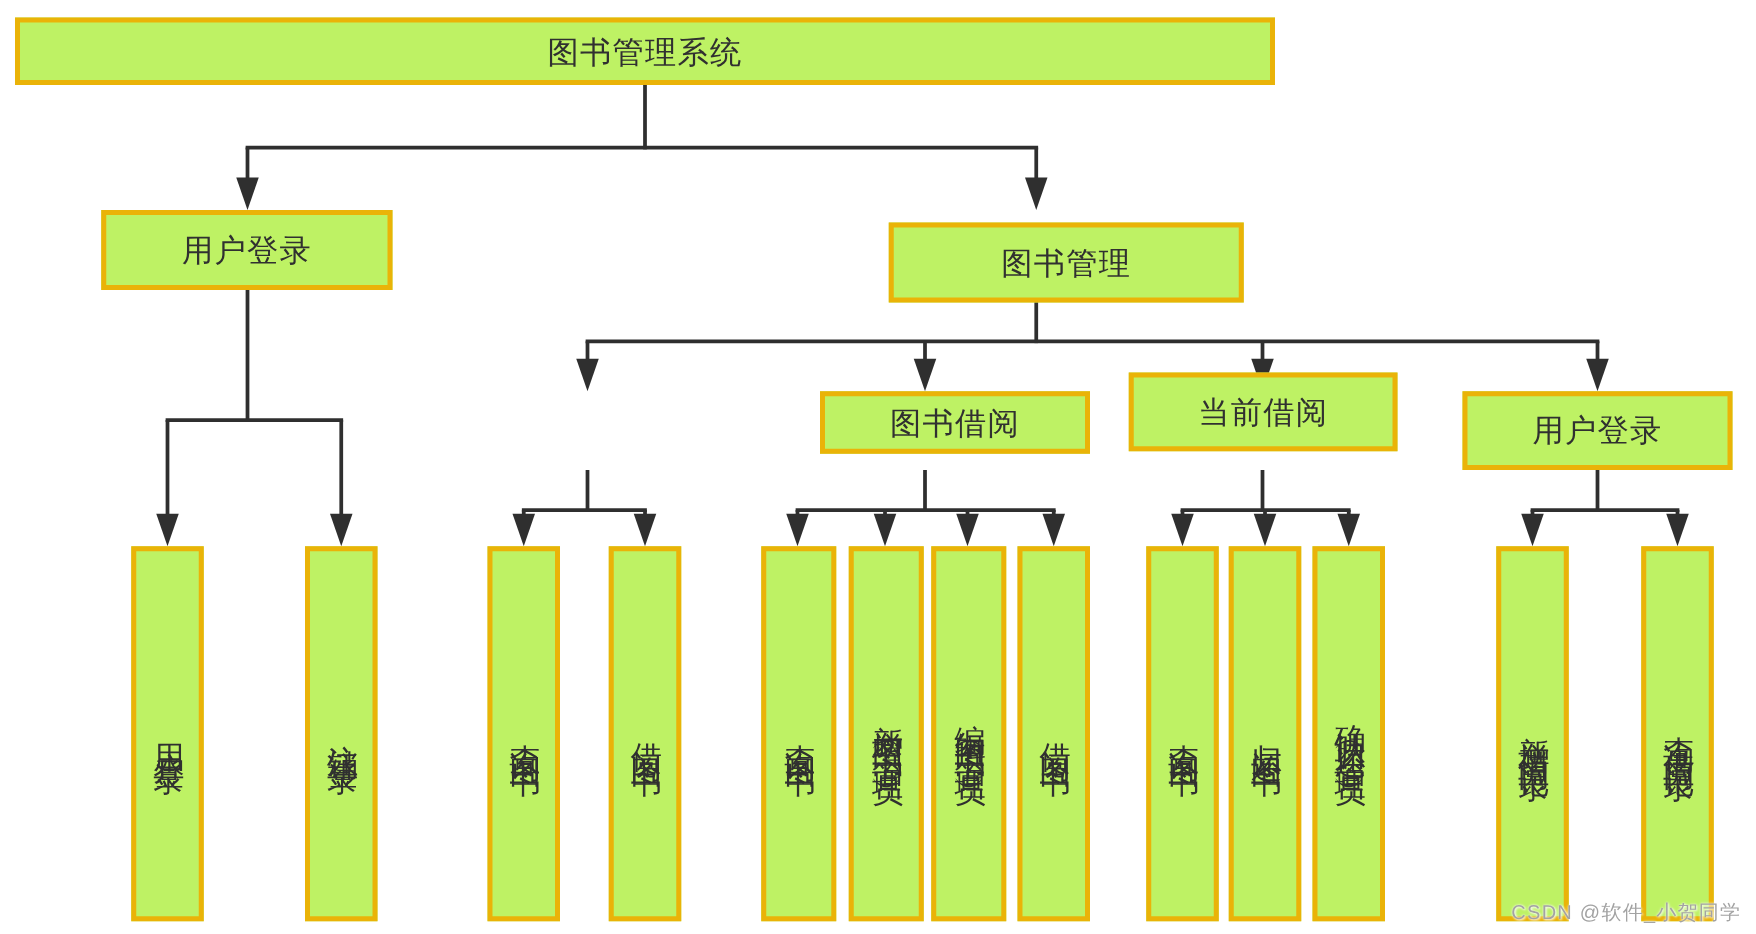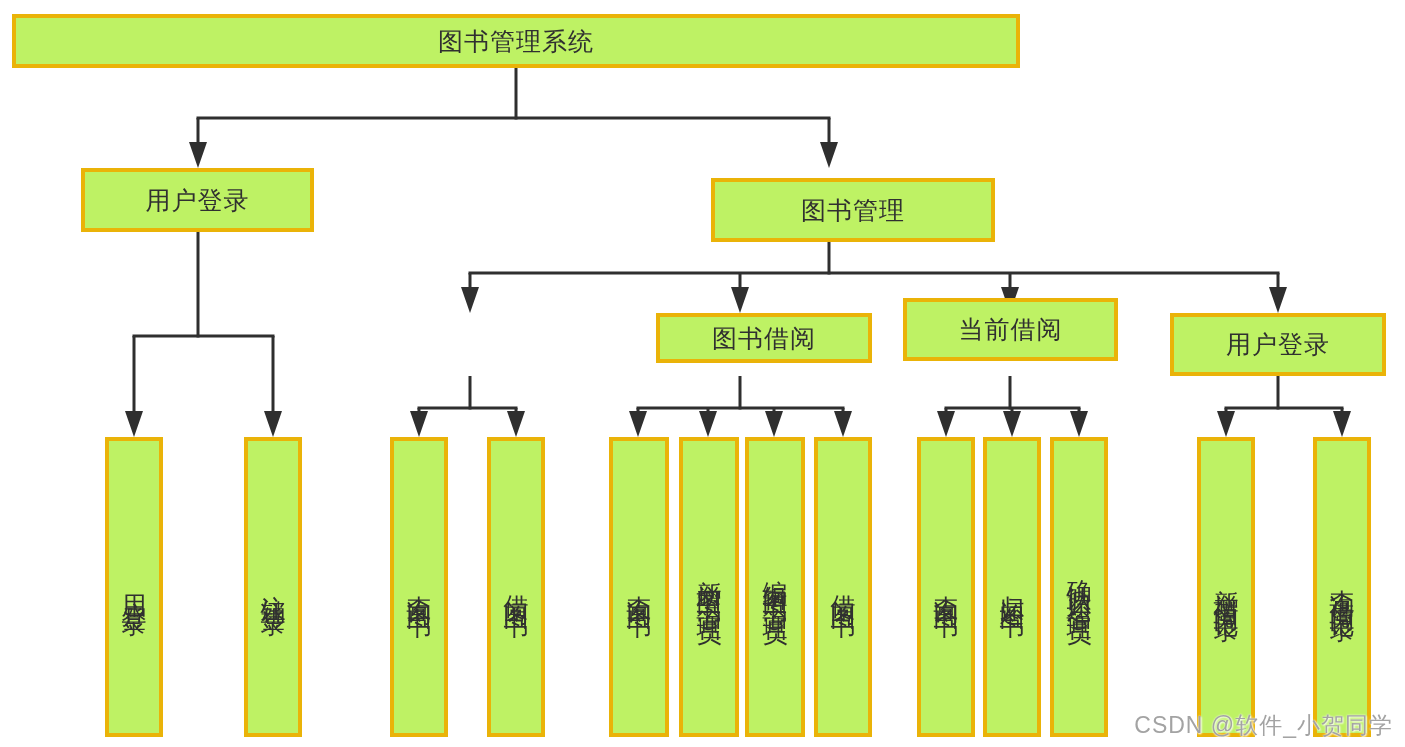--- a/index.html
+++ b/index.html
@@ -64,21 +64,21 @@
   .pos-v8  { left: 814px; }
   .pos-v9  { left: 917px; }
   .pos-v10 { left: 983px; }
   .pos-v11 { left: 1050px; }
   .pos-v12 { left: 1197px; }
   .pos-v13 { left: 1313px; }
   .watermark {
     position: absolute;
     right: 12px;
     bottom: 6px;
-    font-size: 23px;
+    font-size: 16px;
     color: #a3a3a3;
     letter-spacing: 1px;
     text-shadow: 0 0 2px #ffffff, 1px 1px 2px #ffffff;
     z-index: 3;
   }
   line { stroke: #2f2f2f; stroke-width: 3; }
   polygon { fill: #2f2f2f; }
 </style>
 </head>
 <body>

